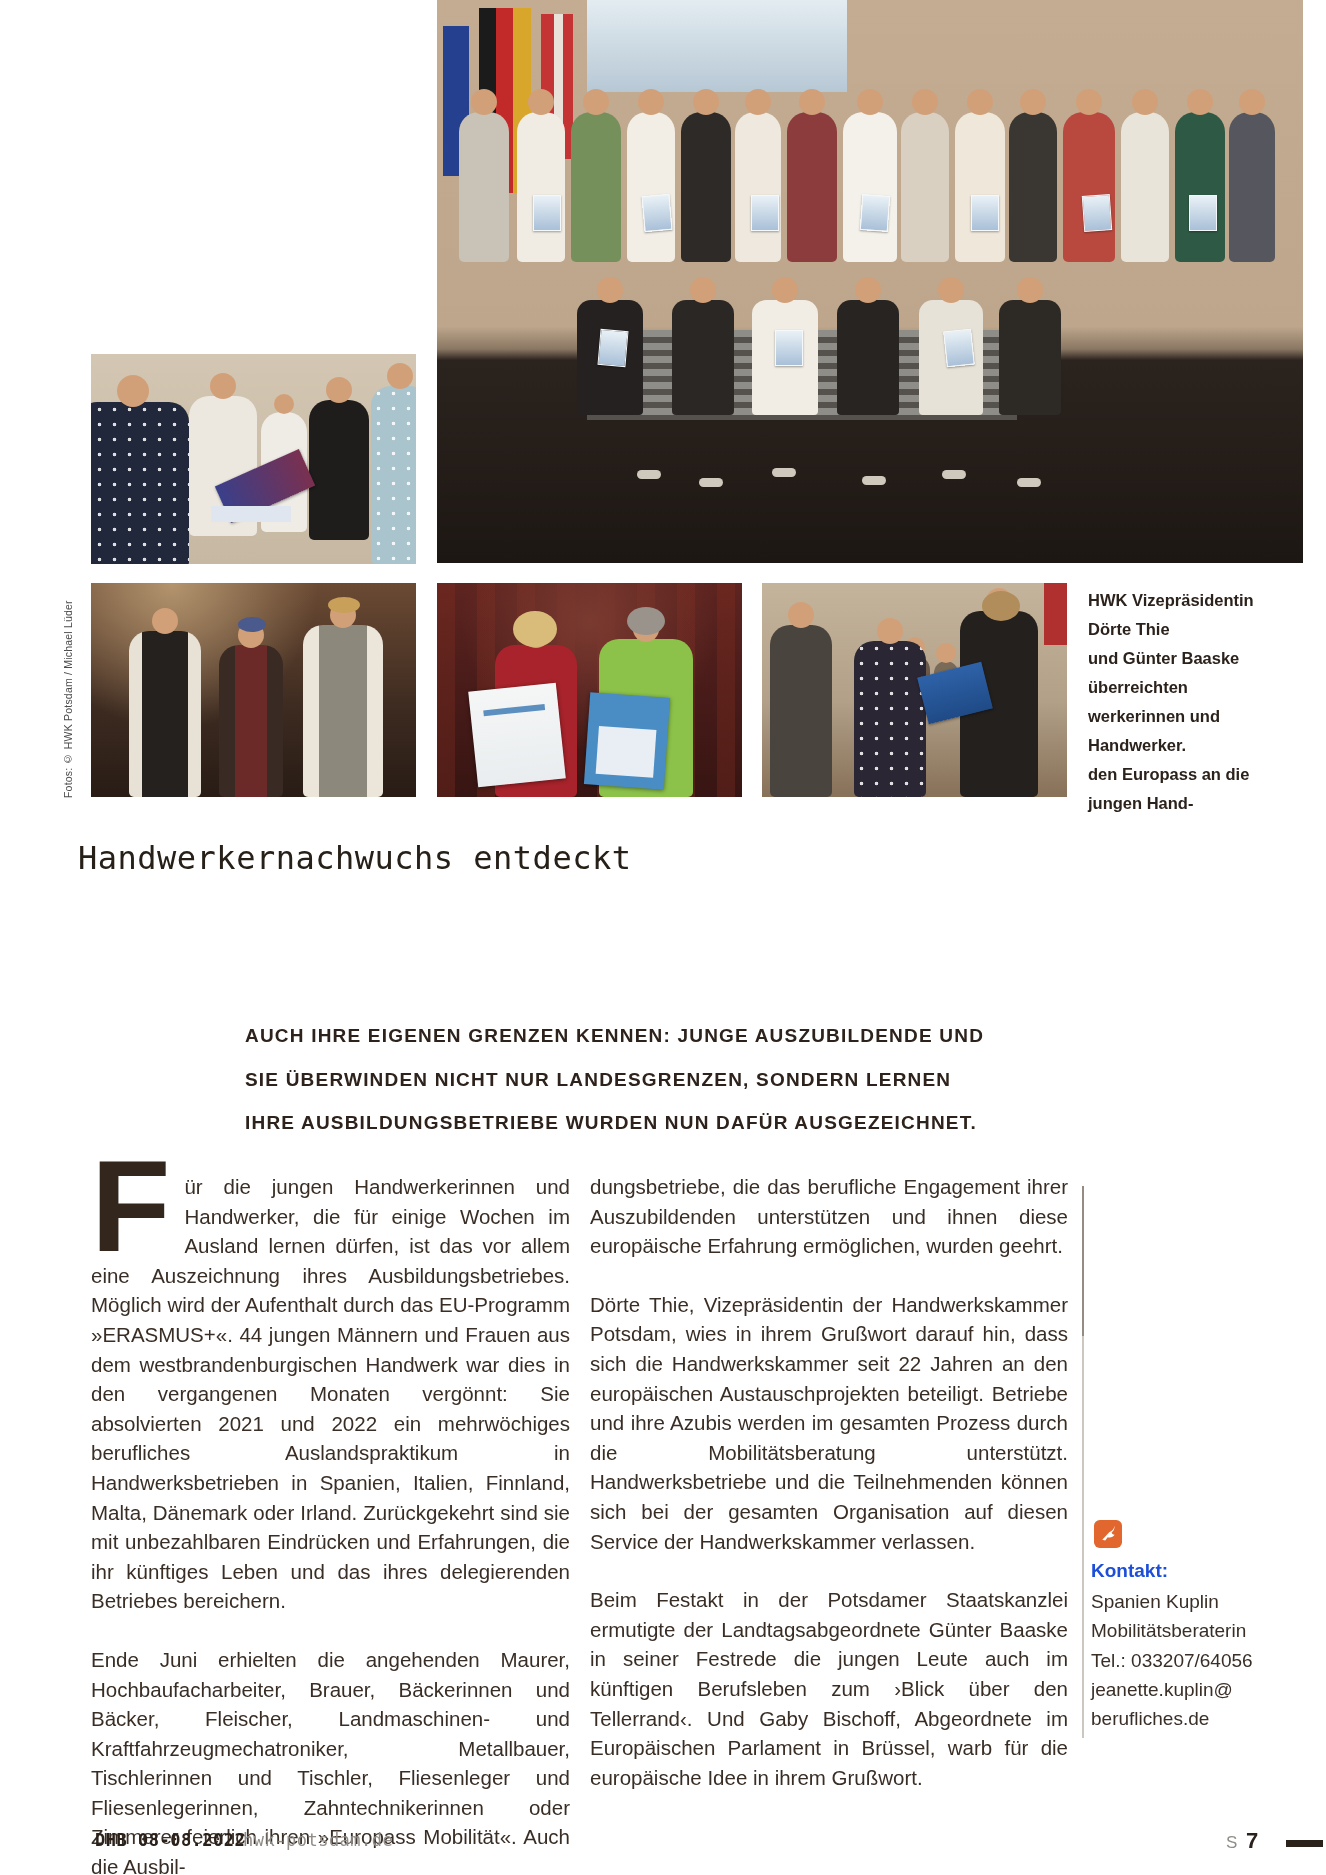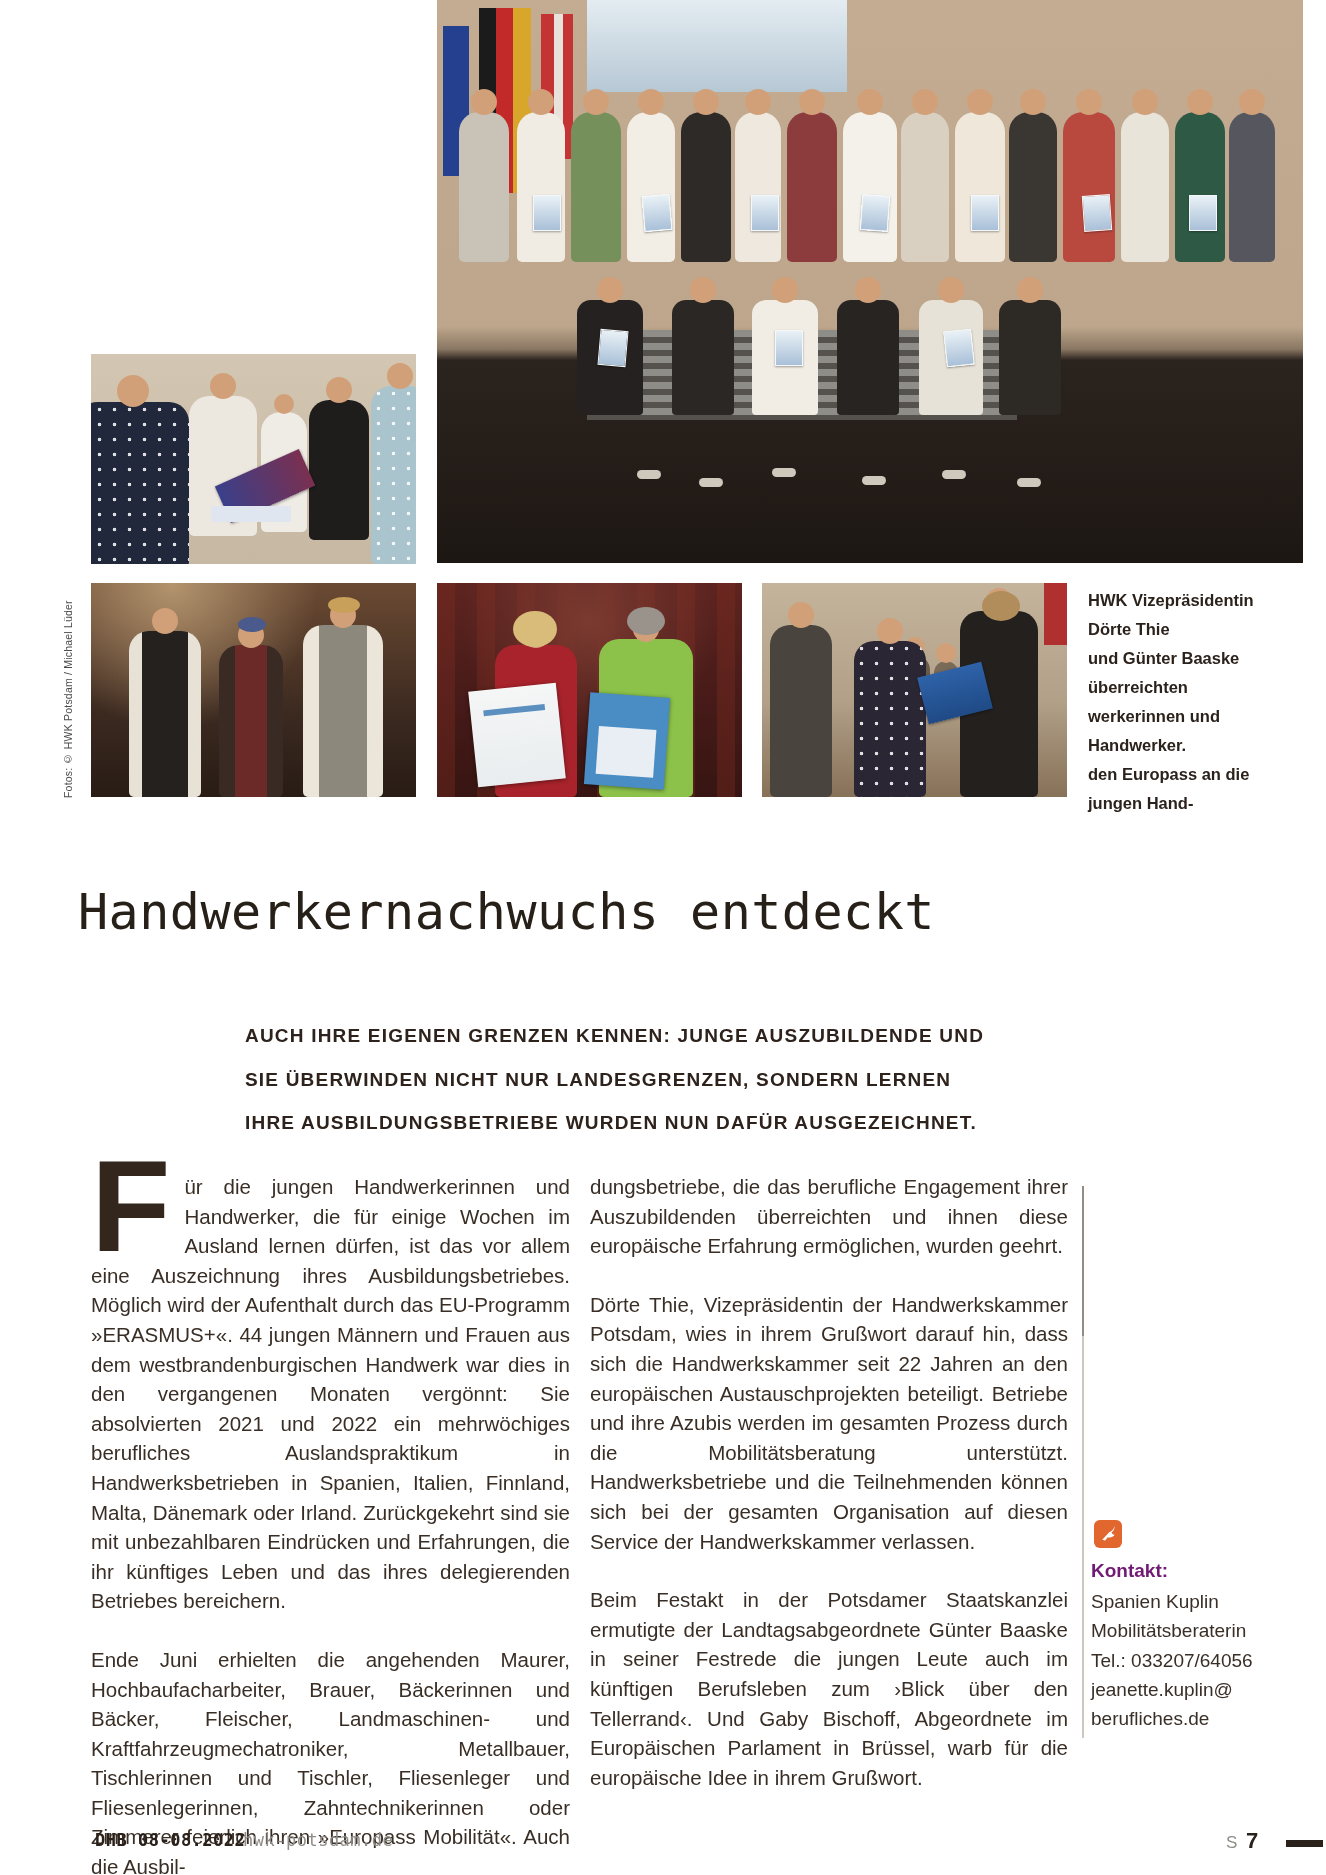--- a/index.html
+++ b/index.html
@@ -17,34 +17,34 @@
   .doc{position:absolute;width:26px;height:34px;background:linear-gradient(180deg,#e9f1f6 0%,#a9c0d8 100%);
        border:1px solid #f4f8fa;box-shadow:0 1px 2px rgba(0,0,0,.35);}
   .dots{background-image:radial-gradient(rgba(255,255,255,.85) 1.5px,transparent 2.1px);background-size:15px 15px;}
   .shoe{position:absolute;width:24px;height:9px;border-radius:5px;background:#cfc9bd;}
   .hair{position:absolute;border-radius:50%;}
   
   .credit{position:absolute;left:62px;top:540px;height:258px;writing-mode:vertical-rl;
           transform:rotate(180deg);font-size:10.5px;letter-spacing:.2px;color:#4c4c4c;white-space:nowrap;}
   .caption{position:absolute;left:1088px;top:586px;width:182px;font-size:16.5px;font-weight:700;
            line-height:29px;color:#2c221c;}
-  .headline{position:absolute;left:78px;top:882px;font-family:"DejaVu Sans Mono",monospace;
-            font-size:50px;line-height:61px;letter-spacing:.5px;color:#272019;white-space:nowrap;}
+  .headline{position:absolute;left:78px;top:828px;font-family:"DejaVu Sans Mono",monospace;
+            font-size:32px;line-height:61px;letter-spacing:.5px;color:#272019;white-space:nowrap;}
   .standfirst{position:absolute;left:245px;top:1014px;width:690px;font-size:19px;font-weight:700;
               letter-spacing:1.2px;line-height:43.6px;color:#2e231c;white-space:nowrap;}
   .body-col{position:absolute;top:1172px;width:479px;font-size:20.5px;line-height:29.6px;
             text-align:justify;color:#392e25;}
   .body-col p{margin:0 0 29px 0;}
   .dropcap{float:left;font-size:130px;line-height:76px;height:89px;font-weight:700;
            color:#33261c;margin:-4px 14px 0 0;}
   .vrule{position:absolute;left:1082px;top:1186px;width:2px;height:552px;
          background:linear-gradient(#948c84 0 150px,#ccc7c1 150px);}
   .contact{position:absolute;left:1091px;top:1520px;width:200px;font-size:19px;line-height:29.2px;color:#3a2f27;}
   .contact-icon{width:28px;height:28px;display:block;margin:0 0 8px 3px;}
-  .contact-h{font-weight:700;color:#701a75;margin:0 0 2px 0;}
+  .contact-h{font-weight:700;color:#1d4ed8;margin:0 0 2px 0;}
   .footer-issue{position:absolute;left:95px;top:1830px;font-family:"DejaVu Sans Mono",monospace;
                 font-weight:700;font-size:17px;letter-spacing:.5px;color:#2b211b;}
   .footer-site{position:absolute;left:243px;top:1830px;font-family:"DejaVu Sans Mono",monospace;
                font-size:17px;letter-spacing:.5px;color:#908d89;}
   .footer-s{position:absolute;left:1226px;top:1833px;font-size:17px;color:#908d89;}
   .footer-num{position:absolute;left:1246px;top:1828px;font-size:22px;font-weight:700;color:#2b211b;}
   .footer-dash{position:absolute;left:1286px;top:1840px;width:37px;height:7px;background:#2b211b;}
 </style>
 </head>
 <body>
@@ -161,21 +161,21 @@
     <div>SIE ÜBERWINDEN NICHT NUR LANDESGRENZEN, SONDERN LERNEN</div>
     <div>IHRE AUSBILDUNGSBETRIEBE WURDEN NUN DAFÜR AUSGEZEICHNET.</div>
   </div>
 
   <div class="body-col" style="left:91px;">
     <p><span class="dropcap">F</span><span>ür die jungen Handwerkerinnen und Handwerker, die für einige Wochen im Ausland lernen dürfen, ist das vor allem eine Auszeichnung ihres Ausbildungsbetriebes. Möglich wird der Aufenthalt durch das EU-Programm »ERASMUS+«. 44 jungen Männern und Frauen aus dem westbrandenburgischen Handwerk war dies in den vergangenen Monaten vergönnt: Sie absolvierten 2021 und 2022 ein mehrwöchiges berufliches Auslandspraktikum in Handwerksbetrieben in Spanien, Italien, Finnland, Malta, Dänemark oder Irland. Zurückgekehrt sind sie mit unbezahlbaren Eindrücken und Erfahrungen, die ihr künftiges Leben und das ihres delegierenden Betriebes bereichern.</span></p>
     <p>Ende Juni erhielten die angehenden Maurer, Hochbaufacharbeiter, Brauer, Bäckerinnen und Bäcker, Fleischer, Landmaschinen- und Kraftfahrzeugmechatroniker, Metallbauer, Tischlerinnen und Tischler, Fliesenleger und Fliesenlegerinnen, Zahntechnikerinnen oder Zimmerer feierlich ihren »Europass Mobilität«. Auch die Ausbil-</p>
   </div>
 
   <div class="body-col" style="left:590px;width:478px;">
-    <p>dungsbetriebe, die das berufliche Engagement ihrer Auszubildenden überreichten und ihnen diese europäische Erfahrung ermöglichen, wurden geehrt.</p>
+    <p>dungsbetriebe, die das berufliche Engagement ihrer Auszubildenden unterstützen und ihnen diese europäische Erfahrung ermöglichen, wurden geehrt.</p>
     <p>Dörte Thie, Vizepräsidentin der Handwerkskammer Potsdam, wies in ihrem Grußwort darauf hin, dass sich die Handwerkskammer seit 22 Jahren an den europäischen Austauschprojekten beteiligt. Betriebe und ihre Azubis werden im gesamten Prozess durch die Mobilitätsberatung unterstützt. Handwerksbetriebe und die Teilnehmenden können sich bei der gesamten Organisation auf diesen Service der Handwerkskammer verlassen.</p>
     <p>Beim Festakt in der Potsdamer Staatskanzlei ermutigte der Landtagsabgeordnete Günter Baaske in seiner Festrede die jungen Leute auch im künftigen Berufsleben zum ›Blick über den Tellerrand‹. Und Gaby Bischoff, Abgeordnete im Europäischen Parlament in Brüssel, warb für die europäische Idee in ihrem Grußwort.</p>
   </div>
 
   <div class="vrule"></div>
 
   <div class="contact">
     <svg class="contact-icon" viewBox="0 0 34 34">
       <rect x="0" y="0" width="34" height="34" rx="7" fill="#e2672f"></rect>
       <path d="M25 7c-1 4.5-3.2 6.8-6.5 7.8L10 24l3.6 1 3-4.2c3.2 1.2 6.4.2 8.4-2.8-2.2 0-3.4-1-3.6-3C24 13.5 25 10.8 25 7z" fill="#ffffff"></path>

